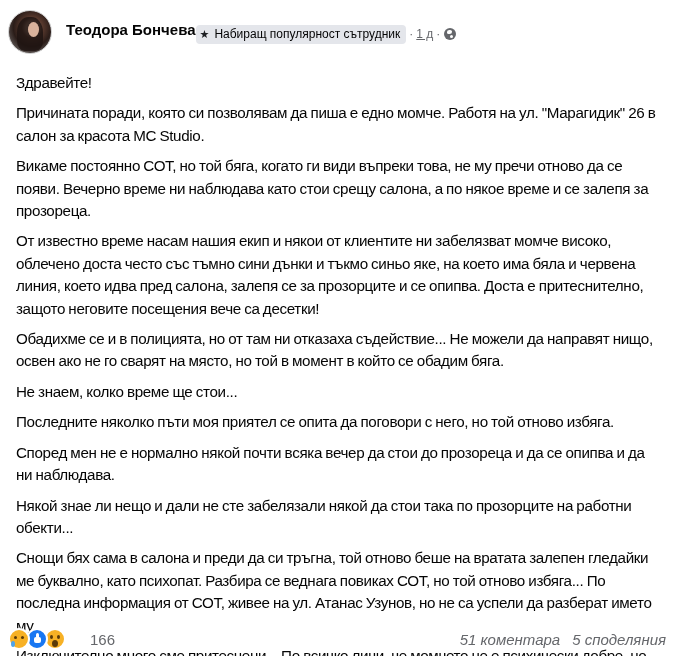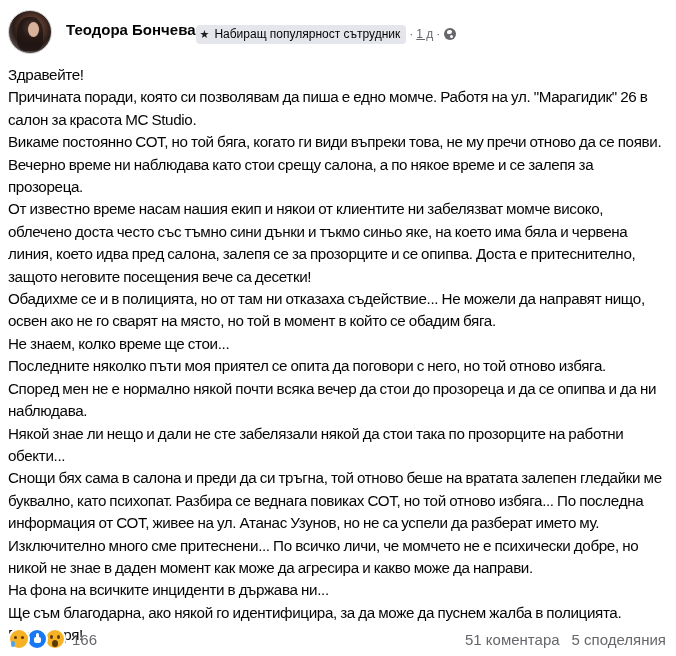--- a/index.html
+++ b/index.html
@@ -36,21 +36,21 @@
     }
     .globe:before { content: ""; position: absolute; left: 3px; top: 2px; width: 5px; height: 4px; border-radius: 50% 40% 50% 30%; background: #ffffff; }
     .globe:after { content: ""; position: absolute; left: 6px; top: 7px; width: 3px; height: 3px; border-radius: 50%; background: #ffffff; }
 
     .body-text {
       position: absolute; left: 8px; top: 64px; width: 660px;
       font-size: 15.2px; line-height: 22.4px; color: #050505;
       letter-spacing: -0.35px;
       word-spacing: -0.5px;
     }
-    .body-text p { margin: 0; }
+    .body-text p { margin: 8px; }
 
     .footer {
       position: absolute; left: 8px; right: 10px; top: 628px; height: 22px;
       display: flex; align-items: center; justify-content: space-between;
       color: #65676b; font-size: 15px;
     }
     .reactions { display: flex; align-items: center; }
     .react {
       width: 18px; height: 18px; border-radius: 50%; border: 2px solid #ffffff;
       margin-left: -4px; position: relative; display: inline-block; box-sizing: content-box;
@@ -58,22 +58,22 @@
     .react:first-child { margin-left: 0; }
     .react.sad { background: #f7b125; z-index: 3; }
     .react.sad:before { content: ""; position: absolute; left: 4px; top: 6px; width: 3px; height: 3px; border-radius: 50%; background: #5a3a08; box-shadow: 7px 0 0 #5a3a08; }
     .react.sad:after { content: ""; position: absolute; left: 1px; top: 11px; width: 4px; height: 6px; border-radius: 50% 50% 50% 50%; background: #4fa3e8; }
     .react.like { background: #1877f2; z-index: 2; }
     .react.like:before { content: ""; position: absolute; left: 6px; top: 7px; width: 7px; height: 6px; border-radius: 2px; background: #ffffff; }
     .react.like:after { content: ""; position: absolute; left: 8px; top: 3px; width: 3px; height: 5px; border-radius: 2px; background: #ffffff; }
     .react.wow { background: #f7b125; z-index: 1; }
     .react.wow:before { content: ""; position: absolute; left: 4px; top: 5px; width: 3px; height: 4px; border-radius: 50%; background: #5a3a08; box-shadow: 7px 0 0 #5a3a08; }
     .react.wow:after { content: ""; position: absolute; left: 6px; top: 10px; width: 6px; height: 7px; border-radius: 50%; background: #5a3a08; }
-    .react-count { margin-left: 6px; }
-    .stats { display: flex; align-items: flex-end; }
+    .react-count { margin-left: 24px; }
+    .stats { display: flex; align-items: flex-end; font-style: italic; }
     .stats span + span { margin-left: 12px; }
   </style>
 </head>
 <body>
 
 <div class="post">
   <div class="header">
     <div class="avatar">
       <div class="hair"></div>
       <div class="face"></div>

